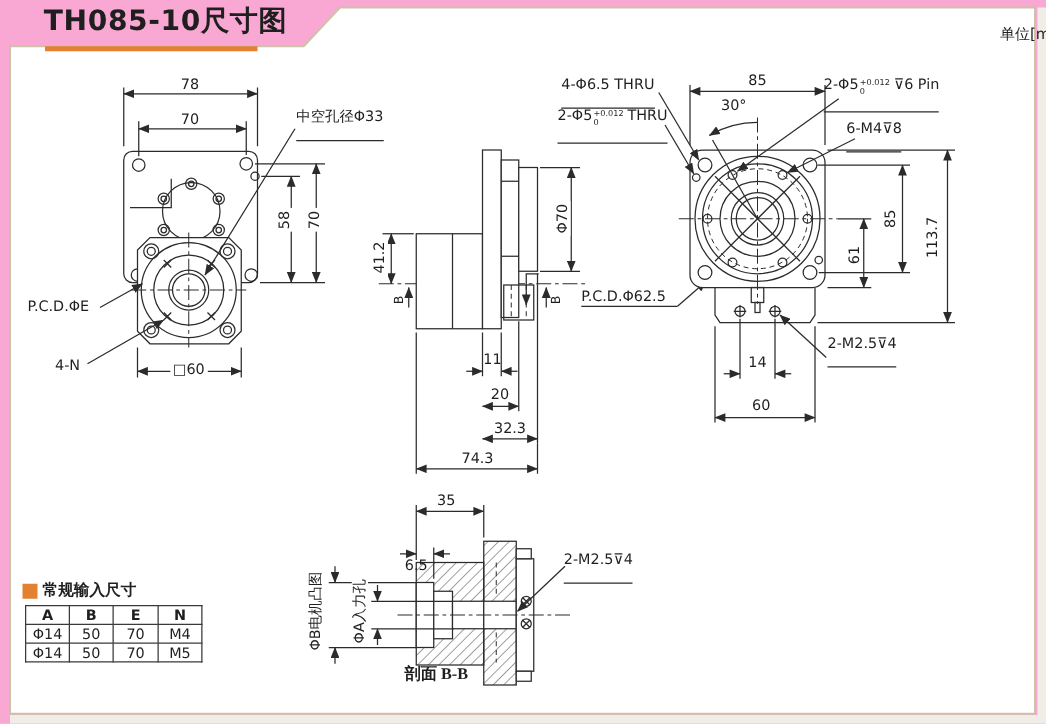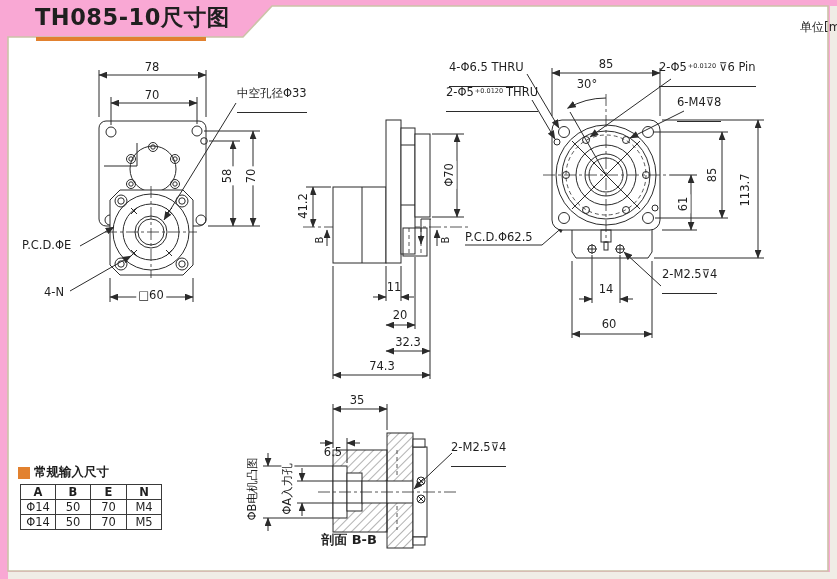--- a/index.html
+++ b/index.html
@@ -15,21 +15,21 @@
   .ah  { fill:var(--line); }
   .t   { position:absolute; white-space:nowrap; font-size:11.5px; line-height:1.15; }
   .ctr { transform:translate(-50%,-50%); }
   .rot { transform:translate(-50%,-50%) rotate(-90deg); }
   .bg  { background:#fff; padding:0 2px; }
   .underlined { border-bottom:1px solid var(--line); padding-bottom:12px; }
   .small { font-size:10px; }
   .page-title { font-size:22.5px; font-weight:bold; letter-spacing:0.5px; }
   .unit { font-size:12px; }
   .caption { font-size:13px; font-weight:600; }
-  .tol { display:inline-flex; flex-direction:row; font-size:6.5px; line-height:7px; vertical-align:3px; margin-left:1px; }
+  .tol { display:inline-flex; flex-direction:column; font-size:6.5px; line-height:7px; vertical-align:3px; margin-left:1px; }
   .sfx { margin-left:3px; }
   .underline-bar { position:absolute; background:var(--accent); }
   .legend-bullet { position:absolute; width:12px; height:12px; background:var(--accent); }
   .tbl-title { position:absolute; font-size:12.5px; font-weight:bold; }
   table.spec { position:absolute; border-collapse:collapse; table-layout:fixed; }
   table.spec td { border:1px solid #3a3a3a; font-size:11.5px; text-align:center; height:15px; padding:0; }
   table.spec .hdr { font-weight:bold; }
 </style>
 </head>
 <body>
@@ -273,21 +273,21 @@
   <div class="t rot bg" style="left:684px; top:204px;">61</div>
   <div class="t underlined" style="left:662px; top:268px;">2-M2.5⊽4</div>
   <div class="t ctr" style="left:606px; top:290px;">14</div>
   <div class="t ctr" style="left:609px; top:325px;">60</div>
 
   <div class="t ctr" style="left:357px; top:401px;">35</div>
   <div class="t ctr" style="left:333px; top:433px;margin-top:20px;">6.5</div>
   <div class="t rot bg" style="left:288px; top:489px;">ΦA入力孔</div>
   <div class="t rot bg" style="left:253px; top:489px;">ΦB电机凸图</div>
   <div class="t underlined" style="left:451px; top:441px;">2-M2.5⊽4</div>
-  <div class="t ctr caption" style="left:349px; top:540px;">剖面 B-B</div>
+  <div class="t ctr caption" style="left:349px; top:540px;font-family:Liberation Serif, serif;">剖面 B-B</div>
 
   <div class="legend-bullet" style="left:18px; top:467px;"></div>
   <div class="tbl-title" style="left:34px; top:464px;">常规输入尺寸</div>
   <table class="spec" style="left:20px; top:484px; width:142px;">
     <tbody>
         <tr>
       <td class="hdr" style="width:35px;">A</td>
       <td class="hdr" style="width:35px;">B</td>
       <td class="hdr" style="width:36px;">E</td>
       <td class="hdr" style="width:35px;">N</td>

